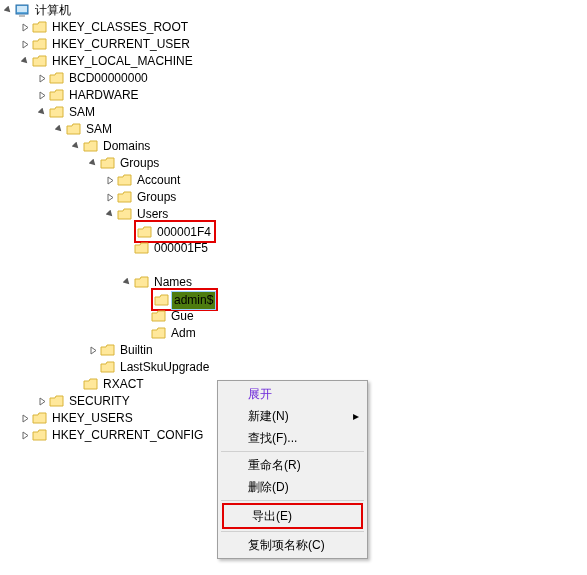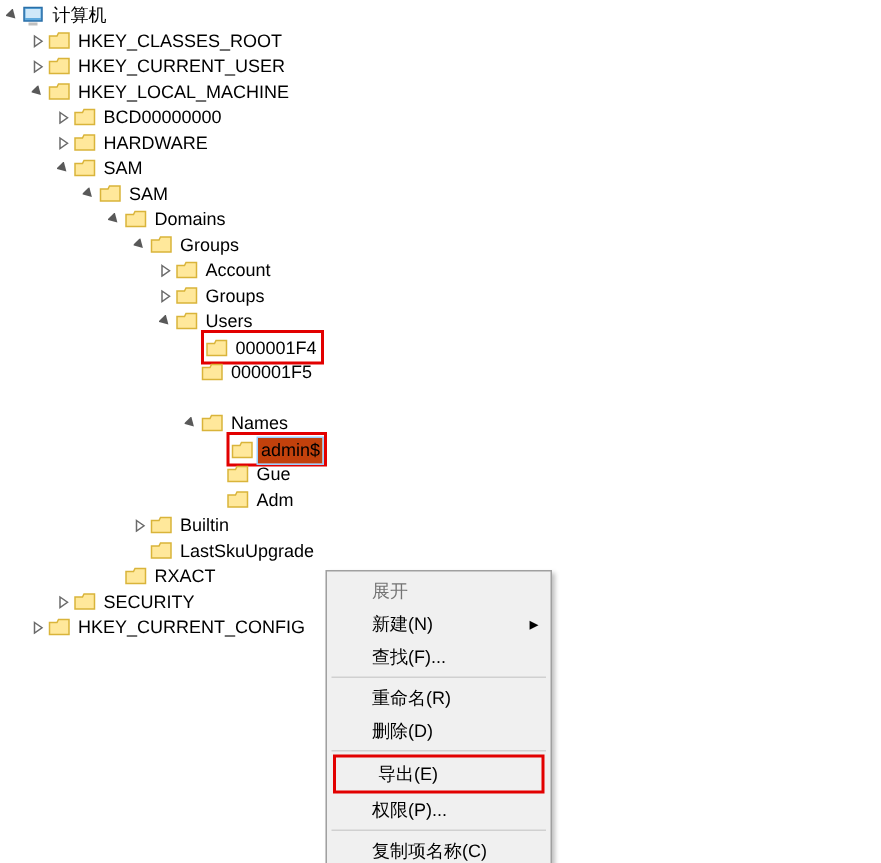--- a/index.html
+++ b/index.html
@@ -4,26 +4,26 @@
 <style>
 body{margin:0;font-family:'Microsoft Yahei','SimSun',Tahoma,sans-serif;font-size:12px;color:#000;background:#fff;user-select:none}
 .tree{padding:2px 0 0 2px}
 .node{white-space:nowrap}
 .row{display:flex;align-items:center;height:17px;line-height:17px}
 .indent{display:inline-block;width:17px;height:17px;flex-shrink:0}
 .exp{display:inline-flex;align-items:center;justify-content:center;width:13px;height:17px;cursor:pointer;flex-shrink:0}
 .exp svg{display:block}
 .ico{display:inline-flex;align-items:center;width:18px;height:17px;flex-shrink:0}
 .lbl{padding:0 2px}
-.sel{background:#c2410c;outline:1px solid #99d1ff}
+.sel{background:#4d7c0f;outline:1px solid #99d1ff}
 .redbox{border:2px solid #e20000;padding:0 1px;display:inline-flex;align-items:flex-end;height:19px}
 .children{}
 .menu{position:absolute;background:#f0f0f0;border:1px solid #a0a0a0;box-shadow:2px 2px 3px rgba(0,0,0,.25);padding:2px;min-width:145px;z-index:10}
 .mi{display:flex;align-items:center;height:22px;padding:0 24px 0 28px;position:relative}
-.mi.dis{color:#737373}
+.mi.dis{color:#6d28d9}
 .msep{height:1px;background:#d0d0d0;margin:2px 1px}
 .marrow{position:absolute;right:6px}
 .mibox{border:2px solid #e20000;margin:0 2px}
 </style>
 </head>
 <body>
 
 <div class="tree">
 
 <div class="node">
@@ -454,20 +454,34 @@
           <span class="exp">
             <svg width="9" height="9">
               <path d="M2 1 L7 4.5 L2 8 Z" fill="none" stroke="#6b6b6b"></path>
             </svg>
           </span>
           <span class="ico">
             <svg width="16" height="13">
               <path d="M1 3 L6 3 L7 1 L14 1 L14 11 L1 11 Z" fill="#ffe89b" stroke="#d9b43a"></path>
             </svg>
           </span>
+          <span class="lbl">HKEY_USERS</span>
+        </div>
+    <div class="row">
+          <span class="indent"></span>
+          <span class="exp">
+            <svg width="9" height="9">
+              <path d="M2 1 L7 4.5 L2 8 Z" fill="none" stroke="#6b6b6b"></path>
+            </svg>
+          </span>
+          <span class="ico">
+            <svg width="16" height="13">
+              <path d="M1 3 L6 3 L7 1 L14 1 L14 11 L1 11 Z" fill="#ffe89b" stroke="#d9b43a"></path>
+            </svg>
+          </span>
           <span class="lbl">HKEY_CURRENT_CONFIG</span>
         </div>
   </div>
 </div>
 </div>
 
 <div class="menu" style="left:217px;top:380px">
   <div class="mi dis">
       <span>展开</span>
     </div>
@@ -484,20 +498,17 @@
     </div>
   <div class="mi">
       <span>删除(D)</span>
     </div>
   <div class="msep"></div>
   <div class="mibox">
       <div class="mi">
         <span>导出(E)</span>
       </div>
     </div>
-  <div class="mi">
-      <span>权限(P)...</span>
-    </div>
   <div class="msep"></div>
   <div class="mi">
       <span>复制项名称(C)</span>
     </div>
 </div>
 
 </body></html>

